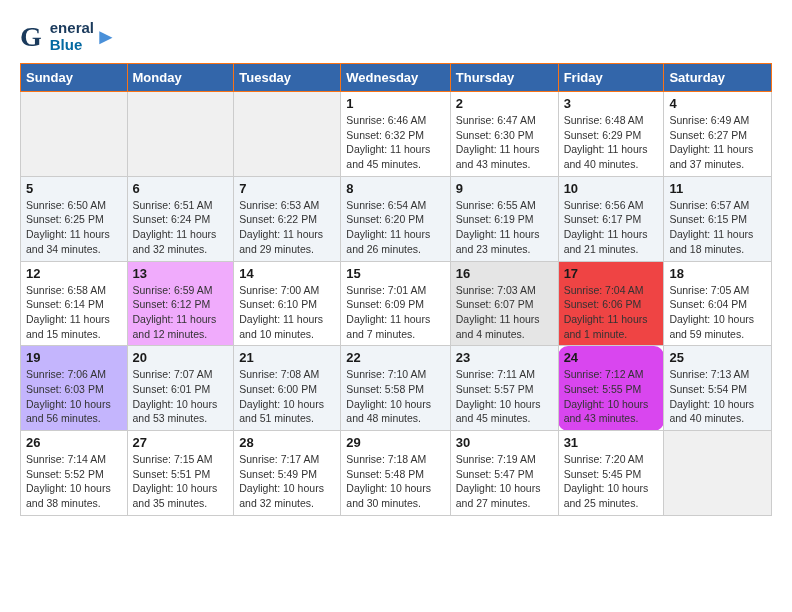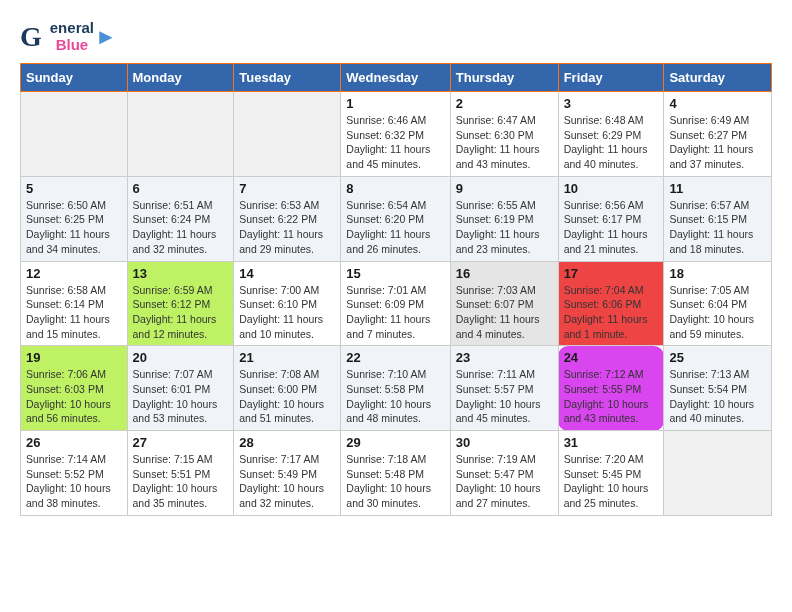--- a/index.html
+++ b/index.html
@@ -86,23 +86,22 @@
     }
     .logo-line1 {
       font-size: 15px;
       font-weight: bold;
       color: #1a3a5c;
       line-height: 1.1;
     }
     .logo-line2 {
       font-size: 15px;
       font-weight: bold;
-      color: #ec4899;
+      color: #0369a1;
       line-height: 1.1;
-      text-align: center;
     }
     .logo-icon {
       color: #4a90d9;
       font-size: 22px;
       margin-left: 1px;
       line-height: 1;
     }
   </style>
 </head>
 <body>
@@ -208,21 +207,21 @@
 Daylight: 11 hours and 18 minutes.</div>
         </td>
       </tr>
       <tr>
         <td style="background: rgb(255, 255, 255);">
           <span class="day-num">12</span>
           <div class="day-info" style="white-space: pre-line;">Sunrise: 6:58 AM
 Sunset: 6:14 PM
 Daylight: 11 hours and 15 minutes.</div>
         </td>
-        <td style="background: #bef264;">
+        <td style="background: #f0abfc;">
           <span class="day-num">13</span>
           <div class="day-info" style="white-space: pre-line;">Sunrise: 6:59 AM
 Sunset: 6:12 PM
 Daylight: 11 hours and 12 minutes.</div>
         </td>
         <td style="background: rgb(255, 255, 255);">
           <span class="day-num">14</span>
           <div class="day-info" style="white-space: pre-line;">Sunrise: 7:00 AM
 Sunset: 6:10 PM
 Daylight: 11 hours and 10 minutes.</div>
@@ -246,21 +245,21 @@
 Daylight: 11 hours and 1 minute.</div>
         </td>
         <td style="background: rgb(255, 255, 255);">
           <span class="day-num">18</span>
           <div class="day-info" style="white-space: pre-line;">Sunrise: 7:05 AM
 Sunset: 6:04 PM
 Daylight: 10 hours and 59 minutes.</div>
         </td>
       </tr>
       <tr>
-        <td style="background: #bef264;">
+        <td style="background: #c4b5fd;">
           <span class="day-num">19</span>
           <div class="day-info" style="white-space: pre-line;">Sunrise: 7:06 AM
 Sunset: 6:03 PM
 Daylight: 10 hours and 56 minutes.</div>
         </td>
         <td style="background: rgb(240, 244, 248);">
           <span class="day-num">20</span>
           <div class="day-info" style="white-space: pre-line;">Sunrise: 7:07 AM
 Sunset: 6:01 PM
 Daylight: 10 hours and 53 minutes.</div>

